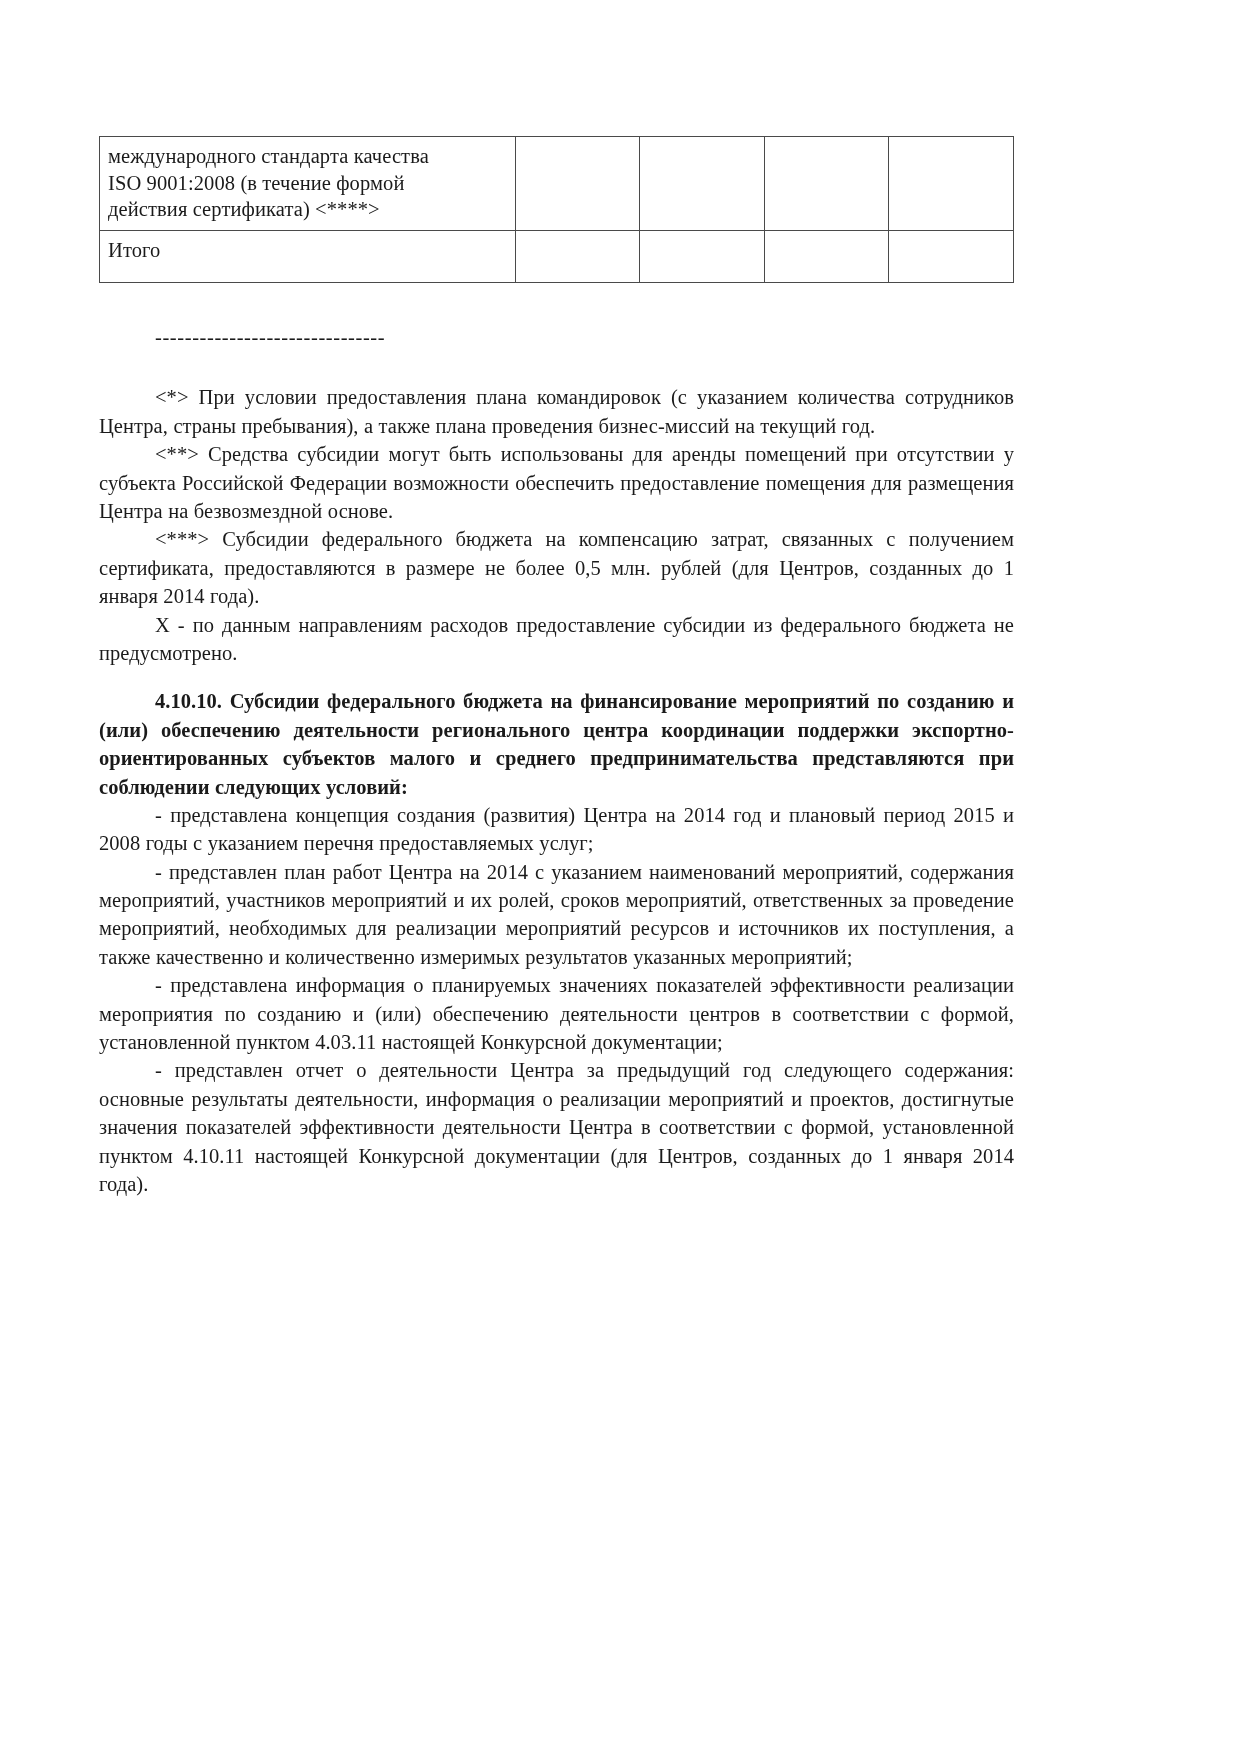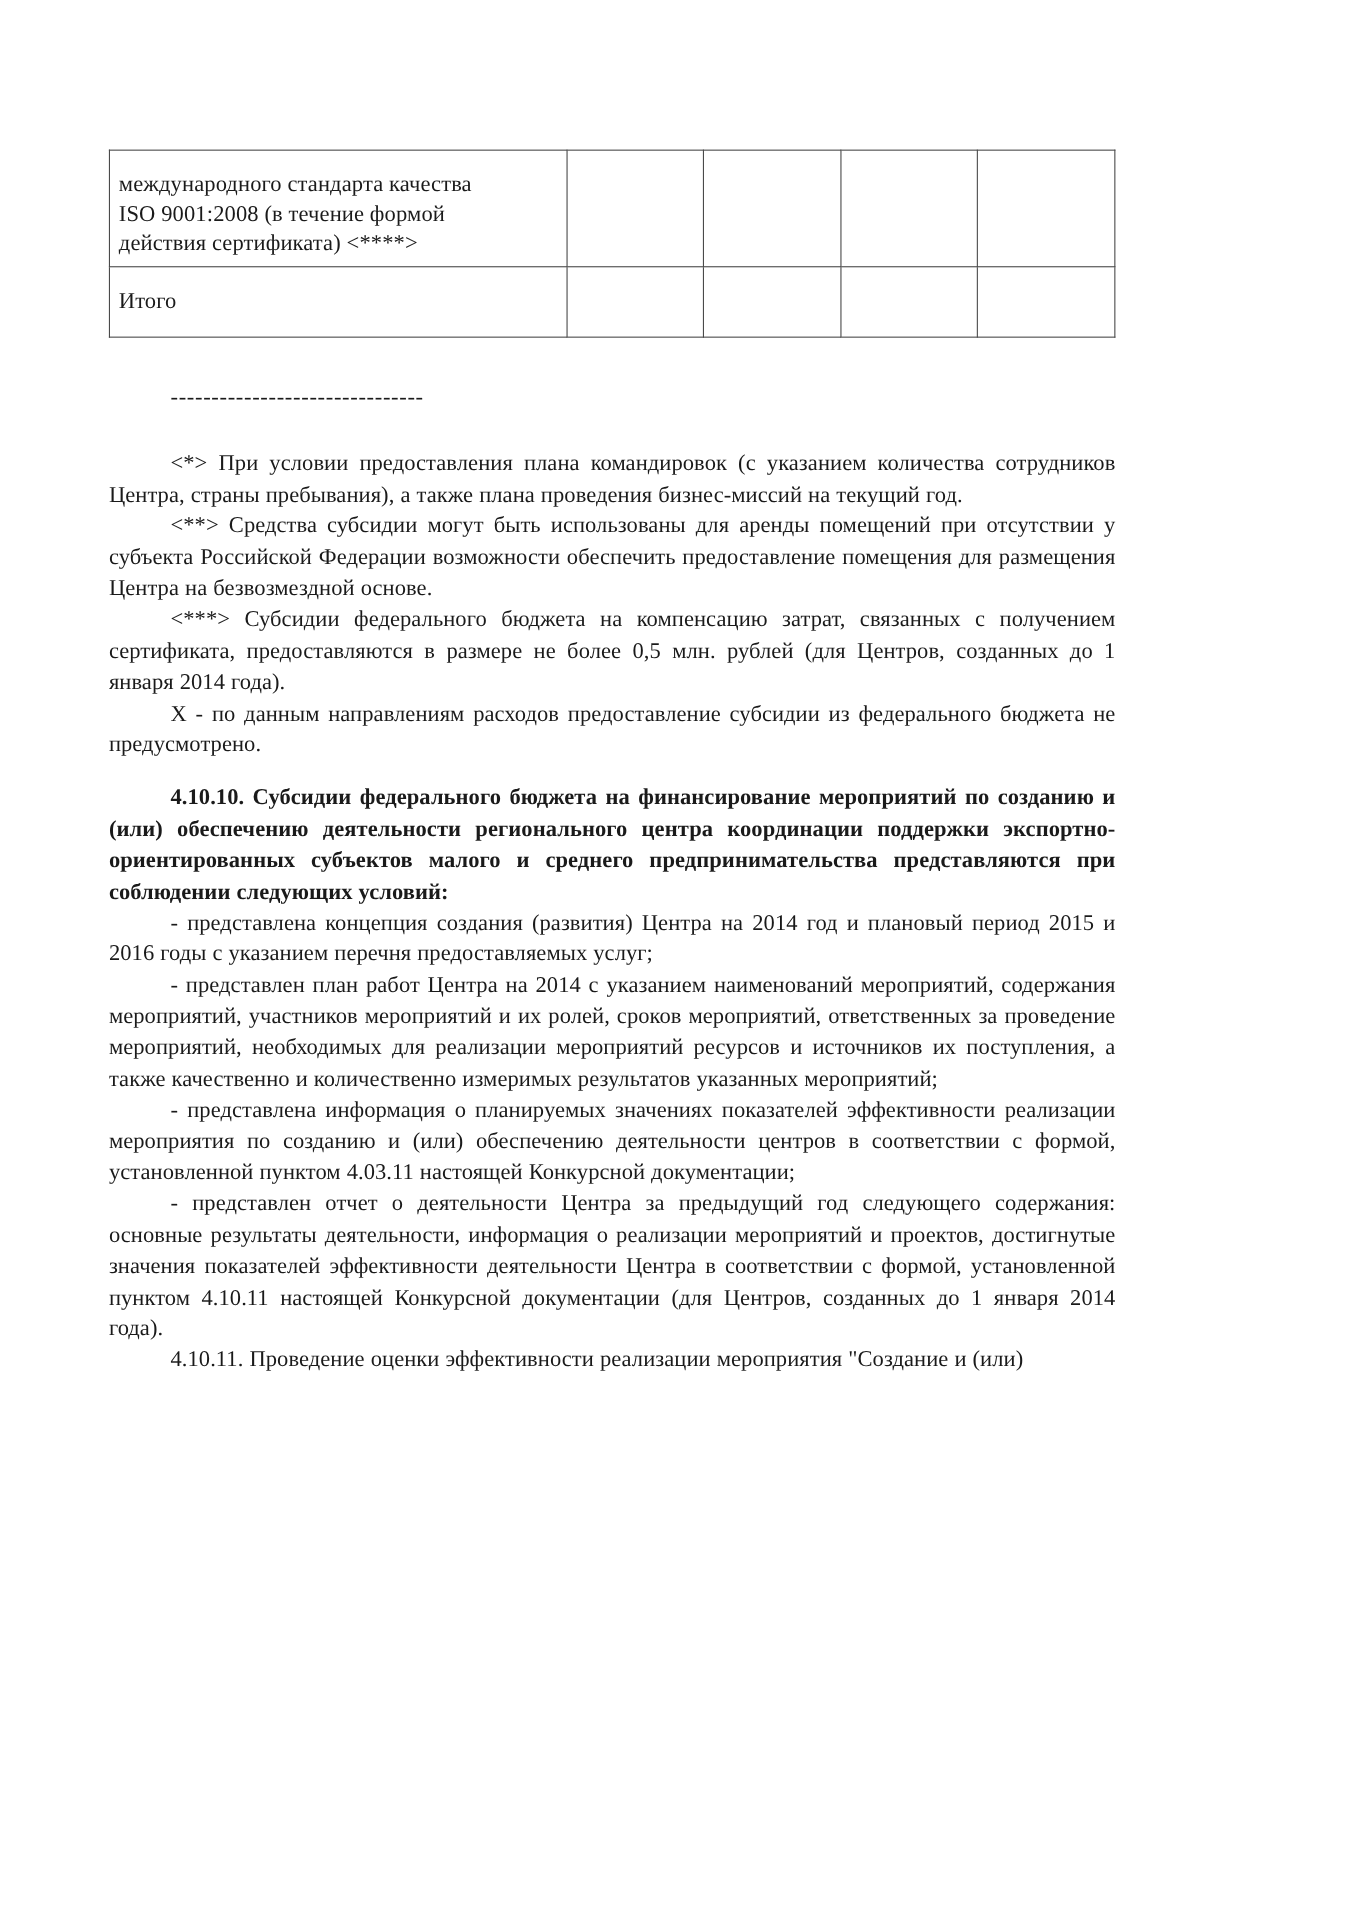--- a/index.html
+++ b/index.html
@@ -30,21 +30,21 @@
 
   
   table.cost-table {
     border-collapse: collapse;
     width: 915px;
     table-layout: fixed;
     margin: 0;
   }
   table.cost-table td {
     border: 1.6px solid #4a4a4a;
-    padding: 18px 8px 7px 8px;
+    padding: 6px 8px 7px 8px;
     vertical-align: top;
     font-size: 20.5px;
     line-height: 1.30;
     letter-spacing: 0.1px;
   }
   td.col-name   { width: 380px; }
   td.col-num    { width: 102px; }
   .cell-lines span { display: block; white-space: nowrap; }
   tr.row-total td { height: 38px; }
 
@@ -106,21 +106,20 @@
     </table>
 
     <div class="separator">-------------------------------</div>
 
     <p class="para first-note nolast">&lt;*&gt; При условии предоставления плана командировок (с указанием количества сотрудников Центра, страны пребывания), а также плана проведения бизнес-миссий на текущий год.</p>
     <p class="para">&lt;**&gt; Средства субсидии могут быть использованы для аренды помещений при отсутствии у субъекта Российской Федерации возможности обеспечить предоставление помещения для размещения Центра на безвозмездной основе.</p>
     <p class="para">&lt;***&gt; Субсидии федерального бюджета на компенсацию затрат, связанных с получением сертификата, предоставляются в размере не более 0,5 млн. рублей (для Центров, созданных до 1 января 2014 года).</p>
     <p class="para">X - по данным направлениям расходов предоставление субсидии из федерального бюджета не предусмотрено.</p>
 
     <p class="para tight">4.10.10. Субсидии федерального бюджета на финансирование мероприятий по созданию и (или) обеспечению деятельности регионального центра координации поддержки экспортно-ориентированных субъектов малого и среднего предпринимательства представляются при соблюдении следующих условий:</p>
-    <p class="para">- представлена концепция создания (развития) Центра на 2014 год и плановый период 2015 и 2016 годы с указанием перечня предоставляемых услуг;</p>
+    <p class="para">- представлена концепция создания (развития) Центра на 2014 год и плановый период 2015 и 2008 годы с указанием перечня предоставляемых услуг;</p>
     <p class="para">- представлен план работ Центра на 2014 с указанием наименований мероприятий, содержания мероприятий, участников мероприятий и их ролей, сроков мероприятий, ответственных за проведение мероприятий, необходимых для реализации мероприятий ресурсов и источников их поступления, а также качественно и количественно измеримых результатов указанных мероприятий;</p>
     <p class="para">- представлена информация о планируемых значениях показателей эффективности реализации мероприятия по созданию и (или) обеспечению деятельности центров в соответствии с формой, установленной пунктом 4.03.11 настоящей Конкурсной документации;</p>
     <p class="para">- представлен отчет о деятельности Центра за предыдущий год следующего содержания: основные результаты деятельности, информация о реализации мероприятий и проектов, достигнутые значения показателей эффективности деятельности Центра в соответствии с формой, установленной пунктом 4.10.11 настоящей Конкурсной документации (для Центров, созданных до 1 января 2014 года).</p>
 
-    <p class="para">4.10.11. Проведение оценки эффективности реализации мероприятия "Создание и (или)</p>
 
   </div>
 </div>
 
 </body></html>

